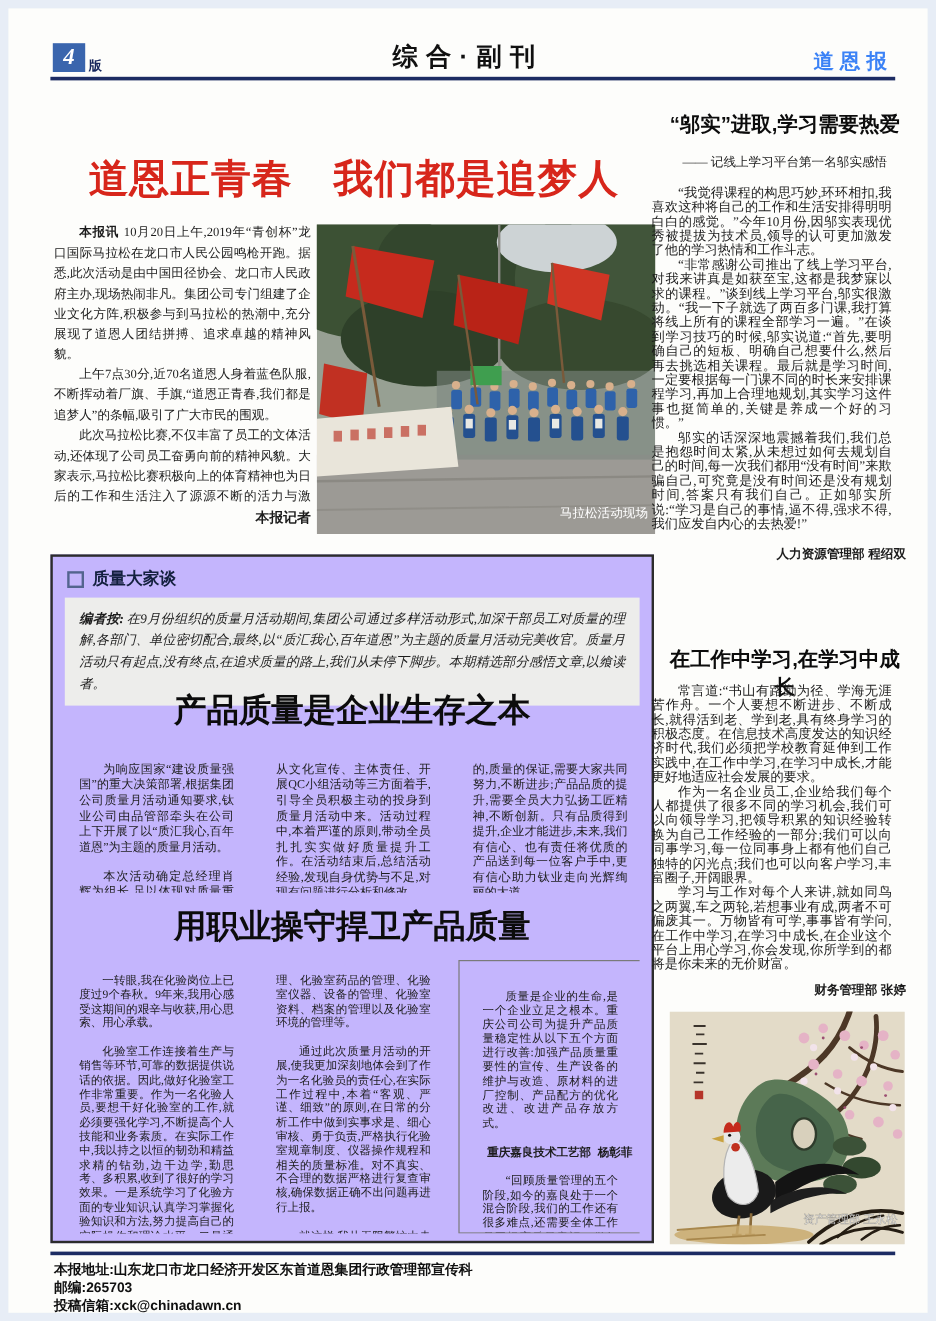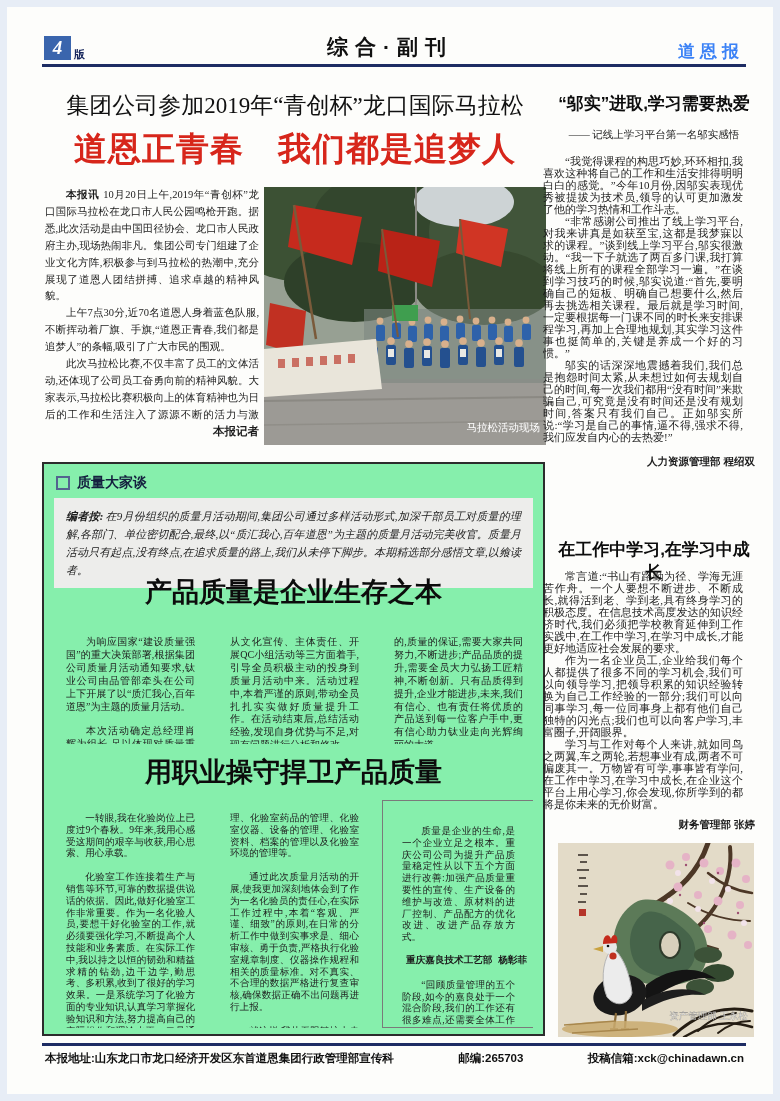--- a/index.html
+++ b/index.html
@@ -27,21 +27,21 @@
   .lead-body{position:absolute;left:45px;top:186px;width:214px;height:236px;font-size:10.5px;
              line-height:16.9px;text-align:justify;overflow:hidden;}
   .lead-body p{margin:0;text-indent:2em;}
   .lead-in{font-family:"Liberation Sans",sans-serif;margin-right:4px;}
   .lead-byline{position:absolute;left:45px;top:424px;width:214px;text-align:right;font-weight:bold;
                font-size:11.5px;font-family:"Liberation Sans",sans-serif;}
   .photo{position:absolute;left:264px;top:187px;width:282px;height:258px;}
 
   
   .qbox{position:absolute;left:42px;top:462px;width:503px;height:574px;border:2px solid #2c2c2c;
-        box-sizing:border-box;background:#86efac;}
+        box-sizing:border-box;background:#c4b5fd;}
   .qlabel{position:absolute;left:12px;top:10px;display:flex;align-items:center;gap:7px;
           font-family:"Liberation Sans",sans-serif;font-weight:bold;font-size:14px;color:#14203f;}
   .qsquare{width:10px;height:10px;border:2px solid #53648f;display:inline-block;}
   .qnote{position:absolute;left:10px;top:34px;width:479px;background:#ededeb;padding:9px 12px;
          box-sizing:border-box;font-style:italic;font-size:11px;line-height:18px;text-align:justify;}
   .qnote b{font-style:italic;margin-right:2px;}
   .qtitle{position:absolute;left:0;width:100%;text-align:center;font-family:"Liberation Sans",sans-serif;
           font-weight:bold;font-size:27px;color:#0c0c0c;}
   .qt1{top:110px;} .qt2{top:290px;}
   .qcols{position:absolute;left:10px;width:479px;display:flex;gap:11px;overflow:hidden;}
@@ -65,34 +65,33 @@
   .rbody p{margin:0;text-indent:2em;}
   .rsig{position:absolute;left:555px;width:200px;text-align:right;font-weight:bold;font-size:10.5px;
         font-family:"Liberation Sans",sans-serif;}
   .rs1{top:455px;} .rs2{top:818px;}
   .painting{position:absolute;left:558px;top:843px;width:196px;height:194px;}
 
   
   .footer-rule{position:absolute;left:42px;right:34px;top:1043px;height:3px;background:#1d2c63;}
   .footer-row{position:absolute;left:45px;right:36px;top:1051px;display:flex;
               justify-content:space-between;font-weight:bold;font-size:11.5px;color:#101010;
-              font-family:"Liberation Sans",sans-serif;}
+              font-family:"Liberation Sans",sans-serif;flex-direction:column;}
 </style>
 </head>
 <body>
 
 <div id="screen">
 
   <div class="badge">4</div>
   <div class="badge-suffix">版</div>
   <div class="section-title">综合·副刊</div>
   <div class="masthead">道恩报</div>
   <div class="header-rule"></div>
 
-  <div class="kicker">集团公司参加2019年“青创杯”龙口国际马拉松</div>
   <div class="headline">道恩正青春　我们都是追梦人</div>
   <div class="lead-body">
     <p><b class="lead-in">本报讯</b><span>10月20日上午,2019年“青创杯”龙口国际马拉松在龙口市人民公园鸣枪开跑。据悉,此次活动是由中国田径协会、龙口市人民政府主办,现场热闹非凡。集团公司专门组建了企业文化方阵,积极参与到马拉松的热潮中,充分展现了道恩人团结拼搏、追求卓越的精神风貌。</span></p>
     <p>上午7点30分,近70名道恩人身着蓝色队服,不断挥动着厂旗、手旗,“道恩正青春,我们都是追梦人”的条幅,吸引了广大市民的围观。</p>
     <p>此次马拉松比赛,不仅丰富了员工的文体活动,还体现了公司员工奋勇向前的精神风貌。大家表示,马拉松比赛积极向上的体育精神也为日后的工作和生活注入了源源不断的活力与激情。</p>
   </div>
   <div class="lead-byline">本报记者</div>
 
   <svg class="photo" viewBox="0 0 282 258" preserveAspectRatio="none">
     <rect width="282" height="258" fill="#97a093"></rect>

